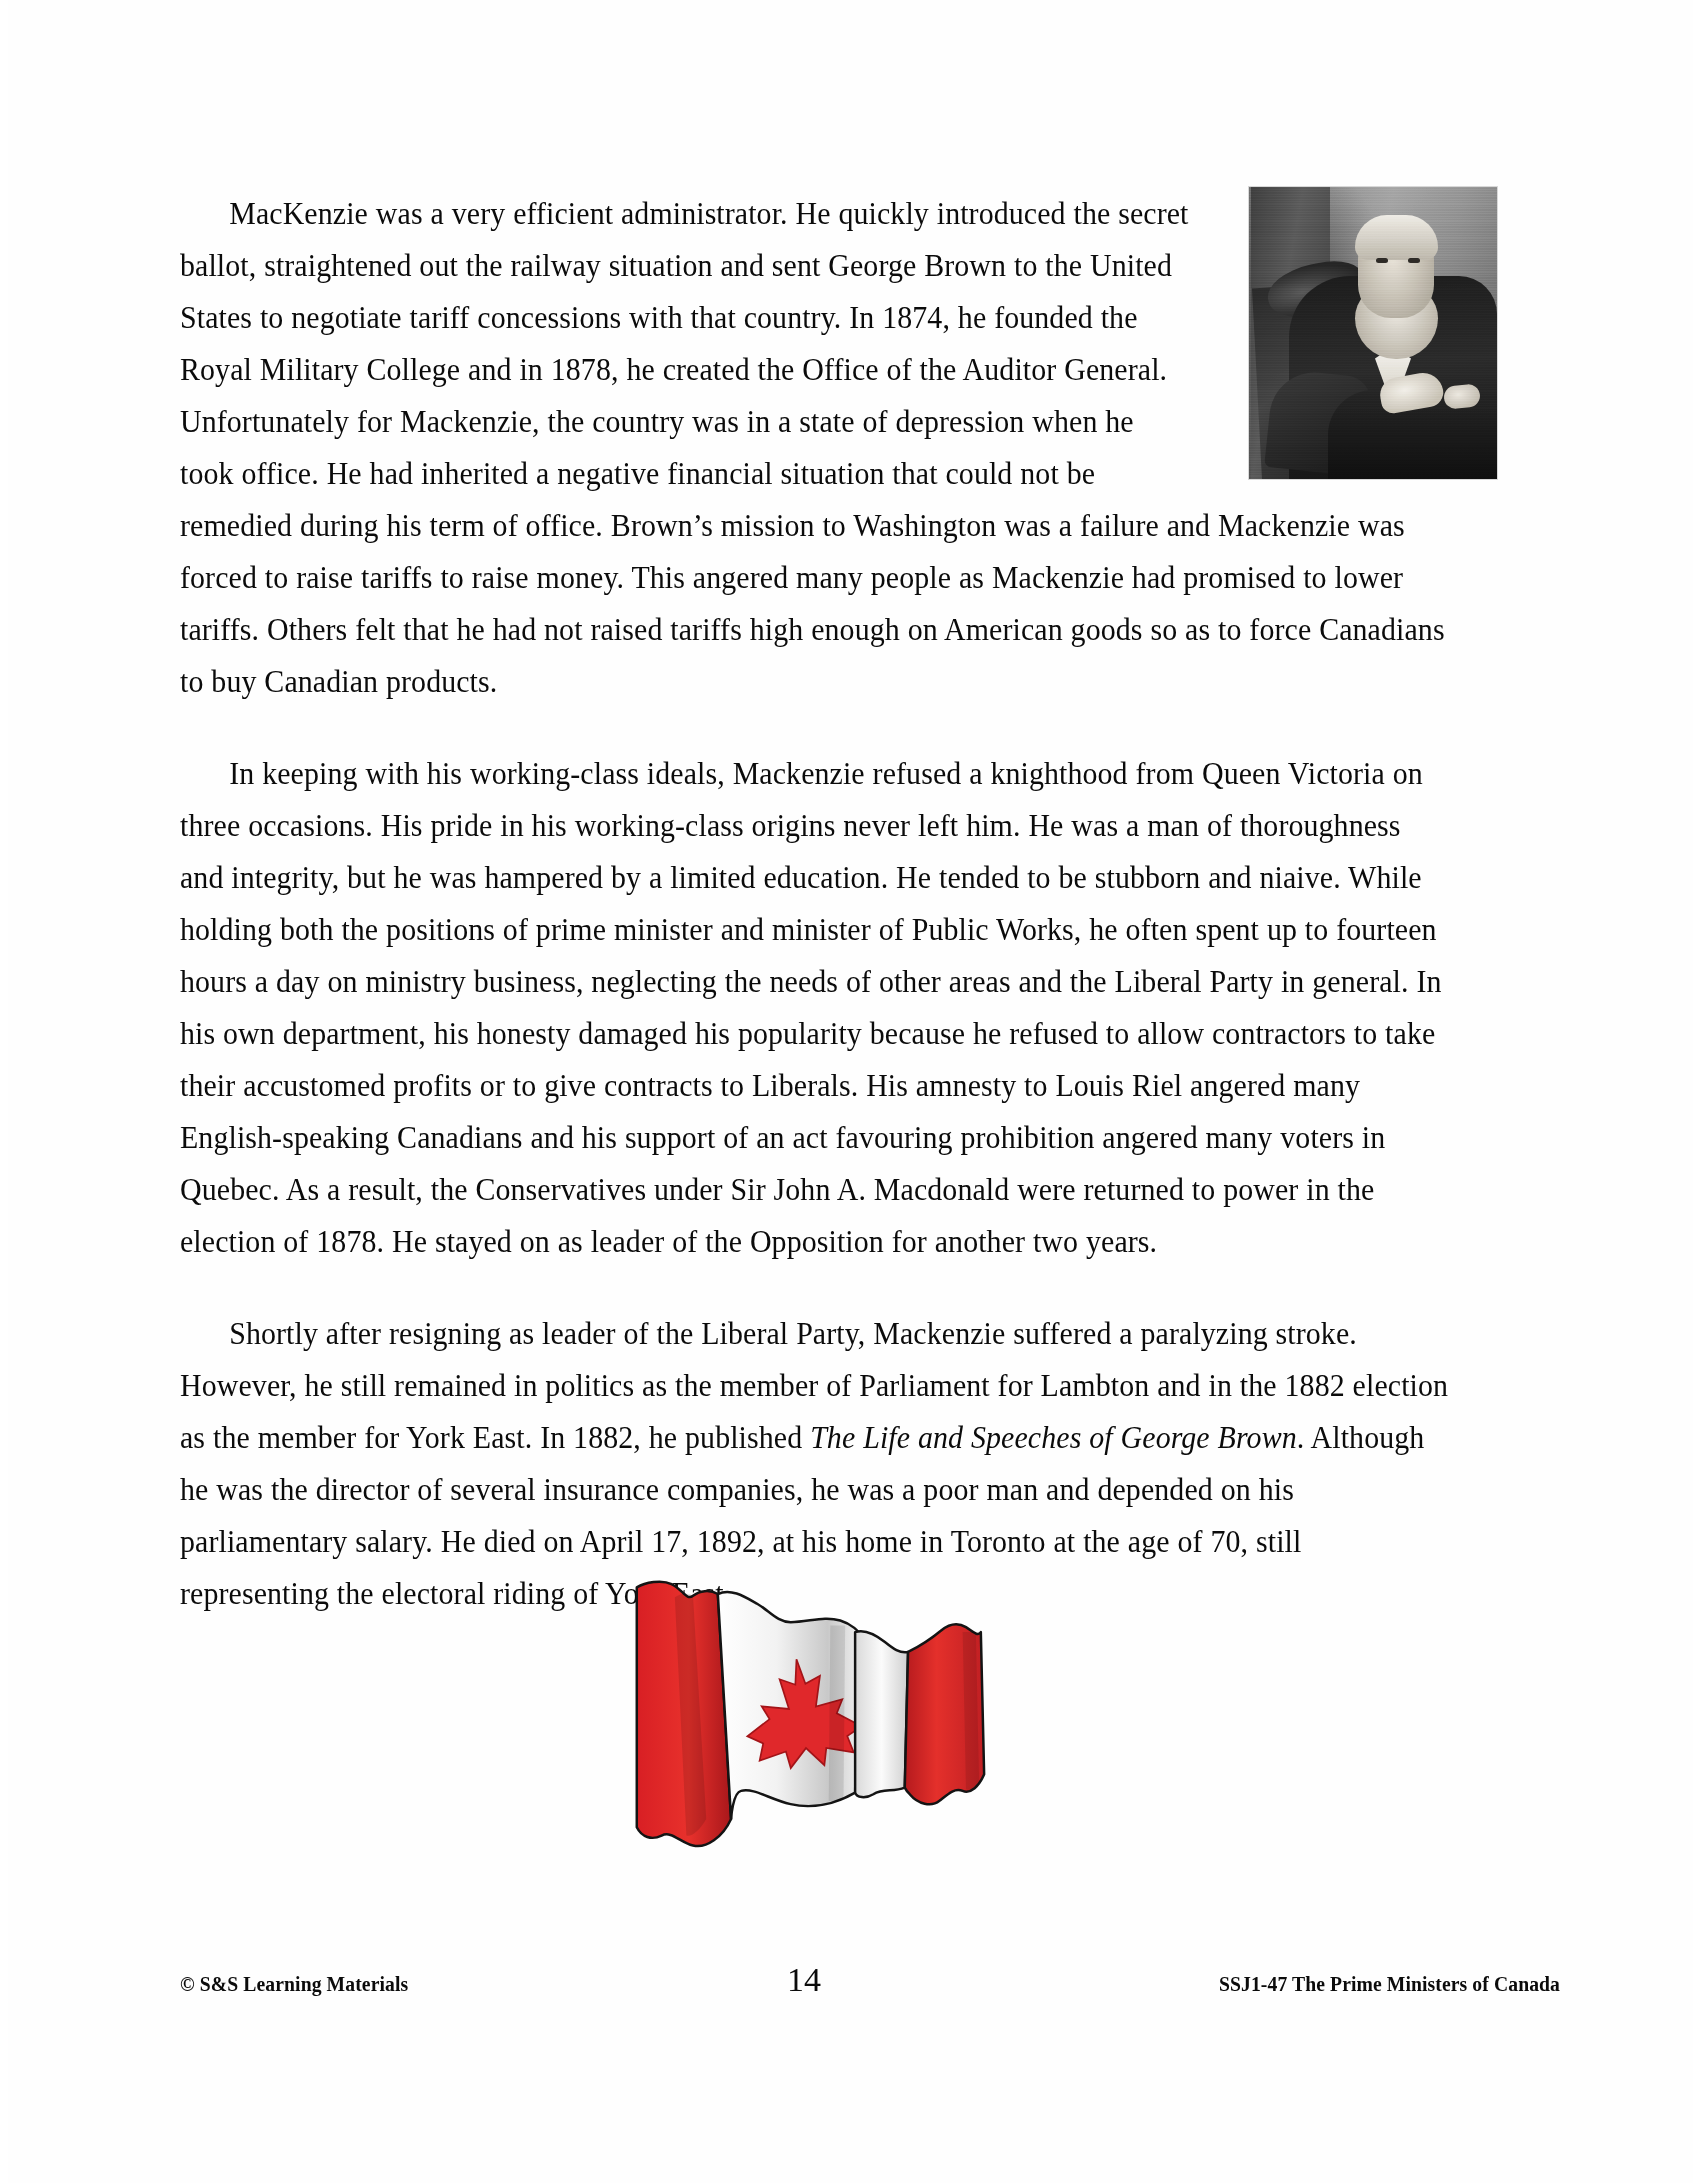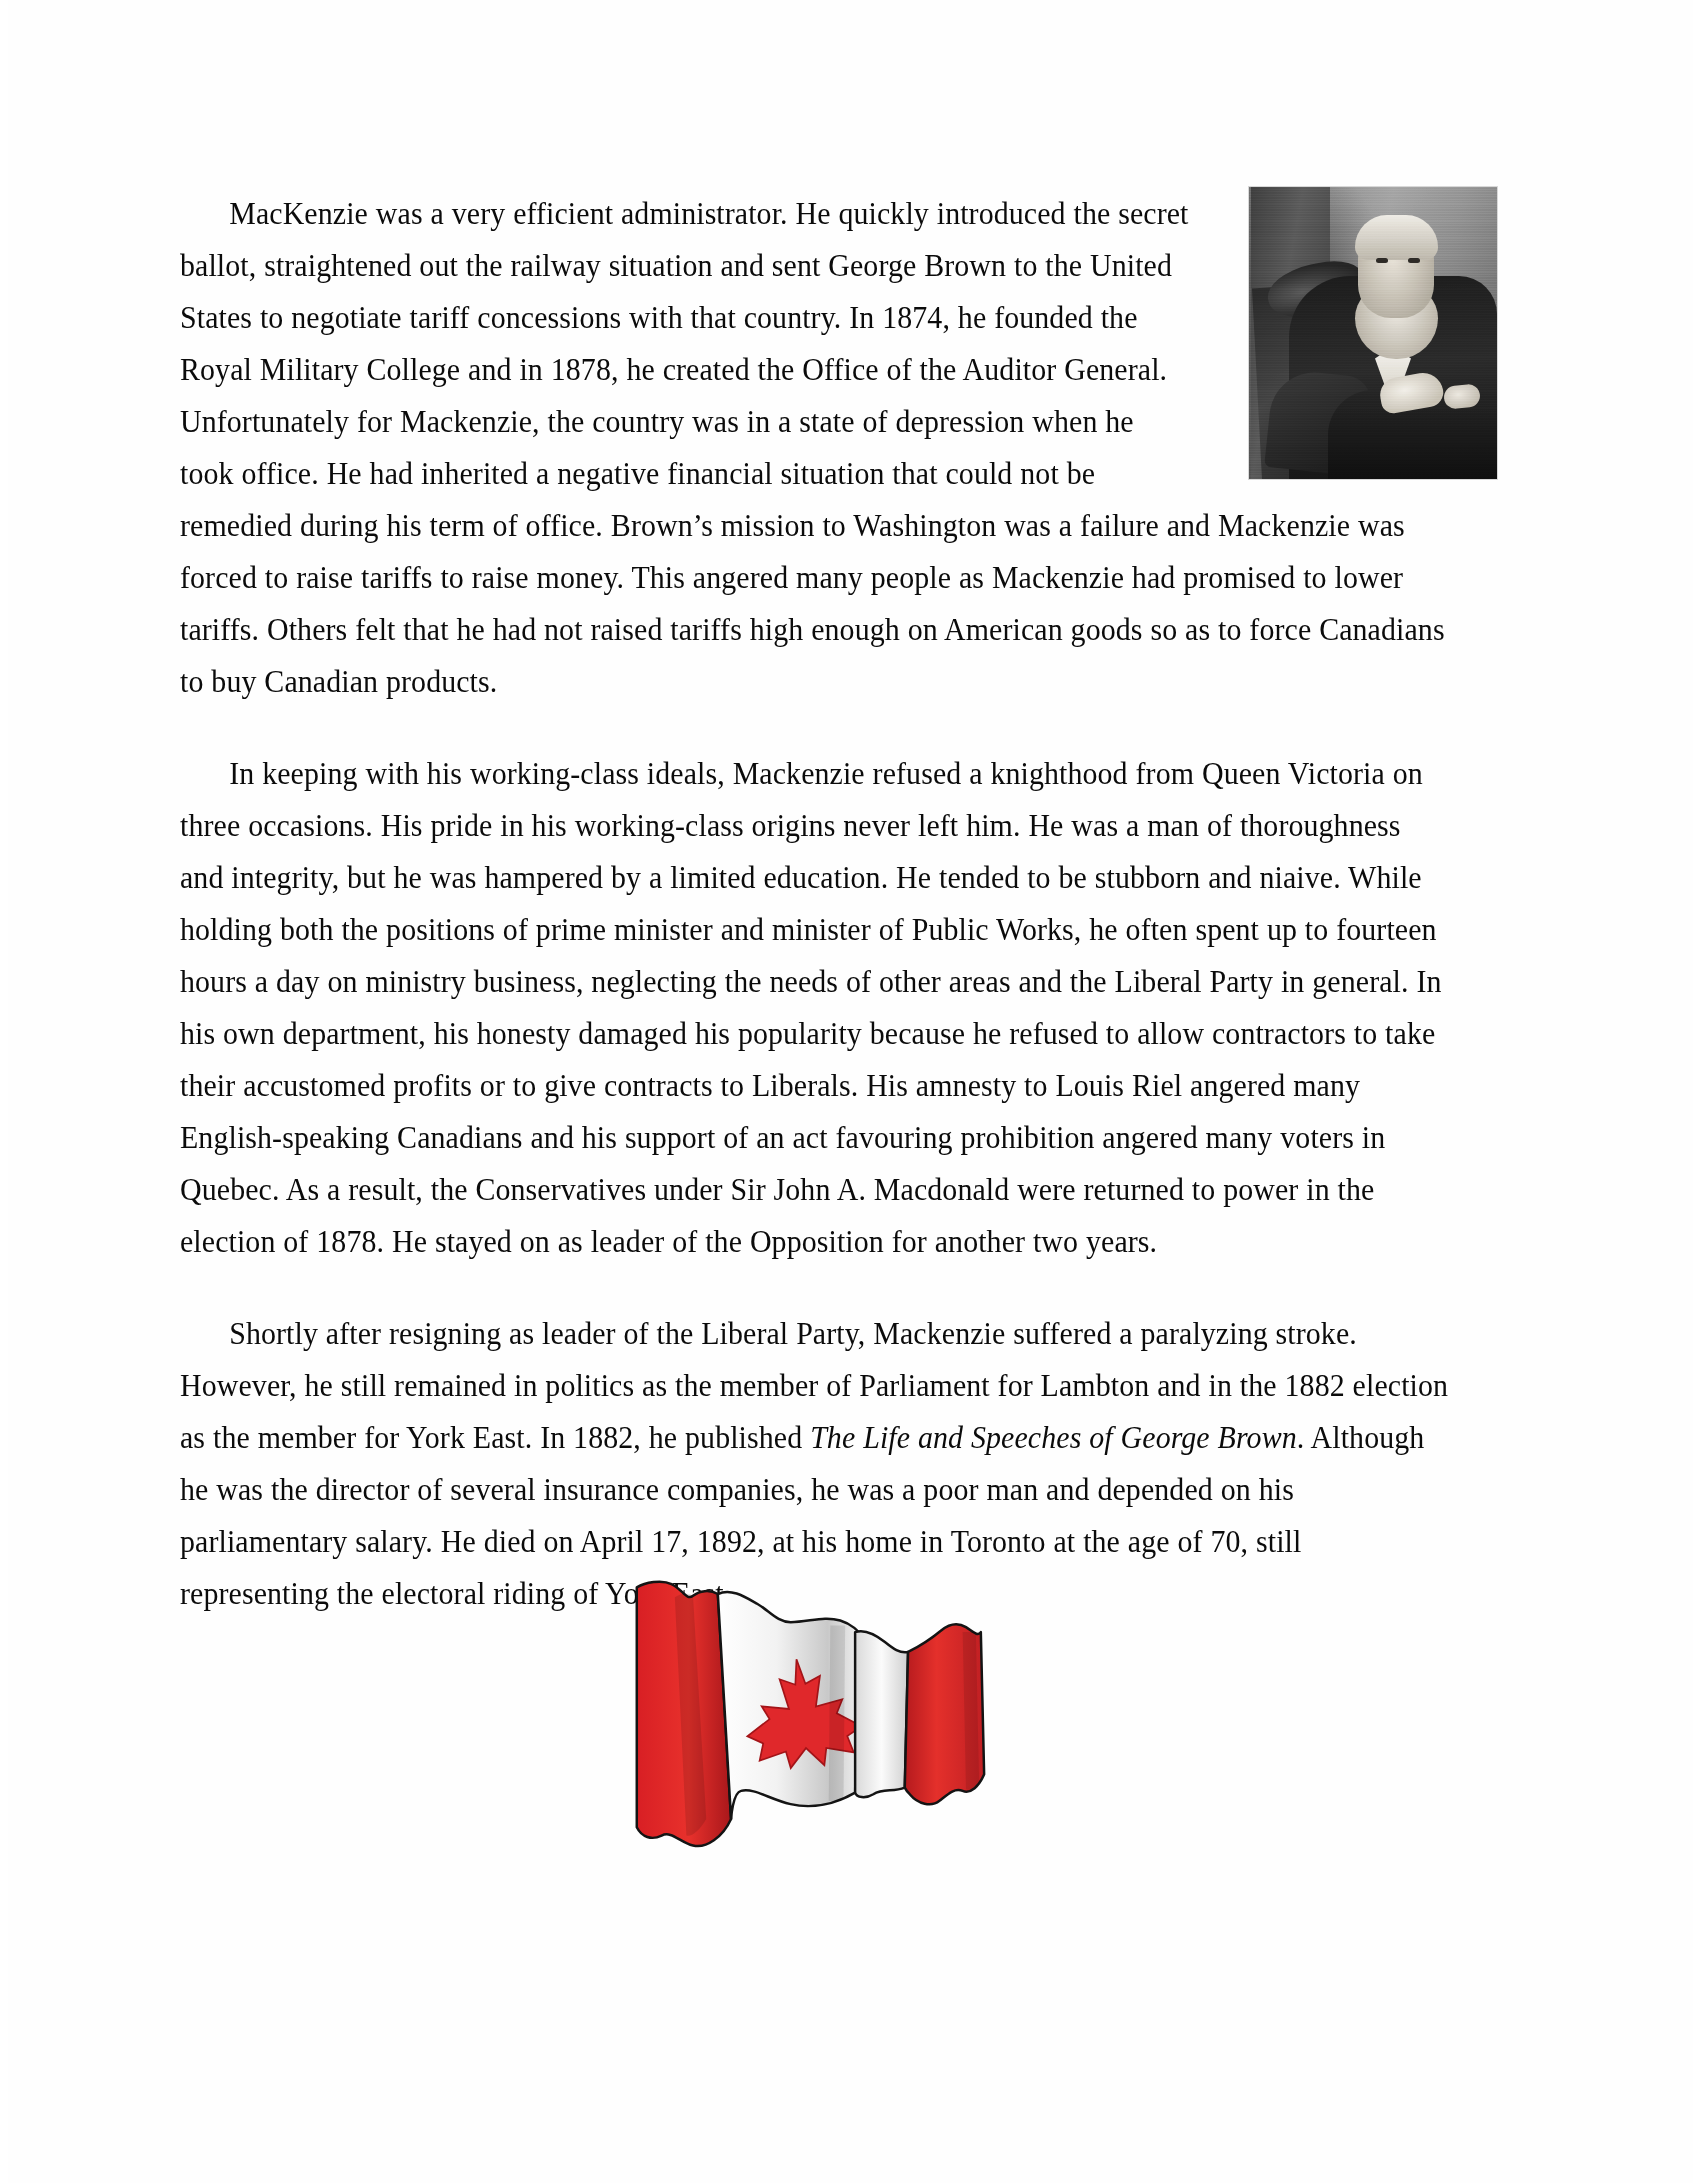--- a/index.html
+++ b/index.html
@@ -310,15 +310,20 @@
                  L456,276 C450,290 440,300 430,296 C420,292 412,300 402,308
                  C392,316 376,312 366,300 C362,296 360,292 360,292 Z" fill="url(#r2)" stroke="#141414" stroke-width="3" stroke-linejoin="round"></path>
 
         <path d="M104,60 L120,330 C112,344 102,352 96,350 L82,62 C90,56 98,56 104,60 Z" fill="#000" opacity="0.12"></path>
         <path d="M288,96 L286,306 C278,310 272,310 268,308 L270,96 Z" fill="#000" opacity="0.10"></path>
         <path d="M446,104 L450,288 C444,294 438,296 434,294 L430,104 Z" fill="#000" opacity="0.10"></path>
       </svg>
     </div>
   </div>
 
+  <div class="footer">
+    <div class="footer-left">© S&amp;S Learning Materials</div>
+    <div class="footer-page">14</div>
+    <div class="footer-right">SSJ1-47 The Prime Ministers of Canada</div>
+  </div>
 
 </div>
 
 
 </body></html>

